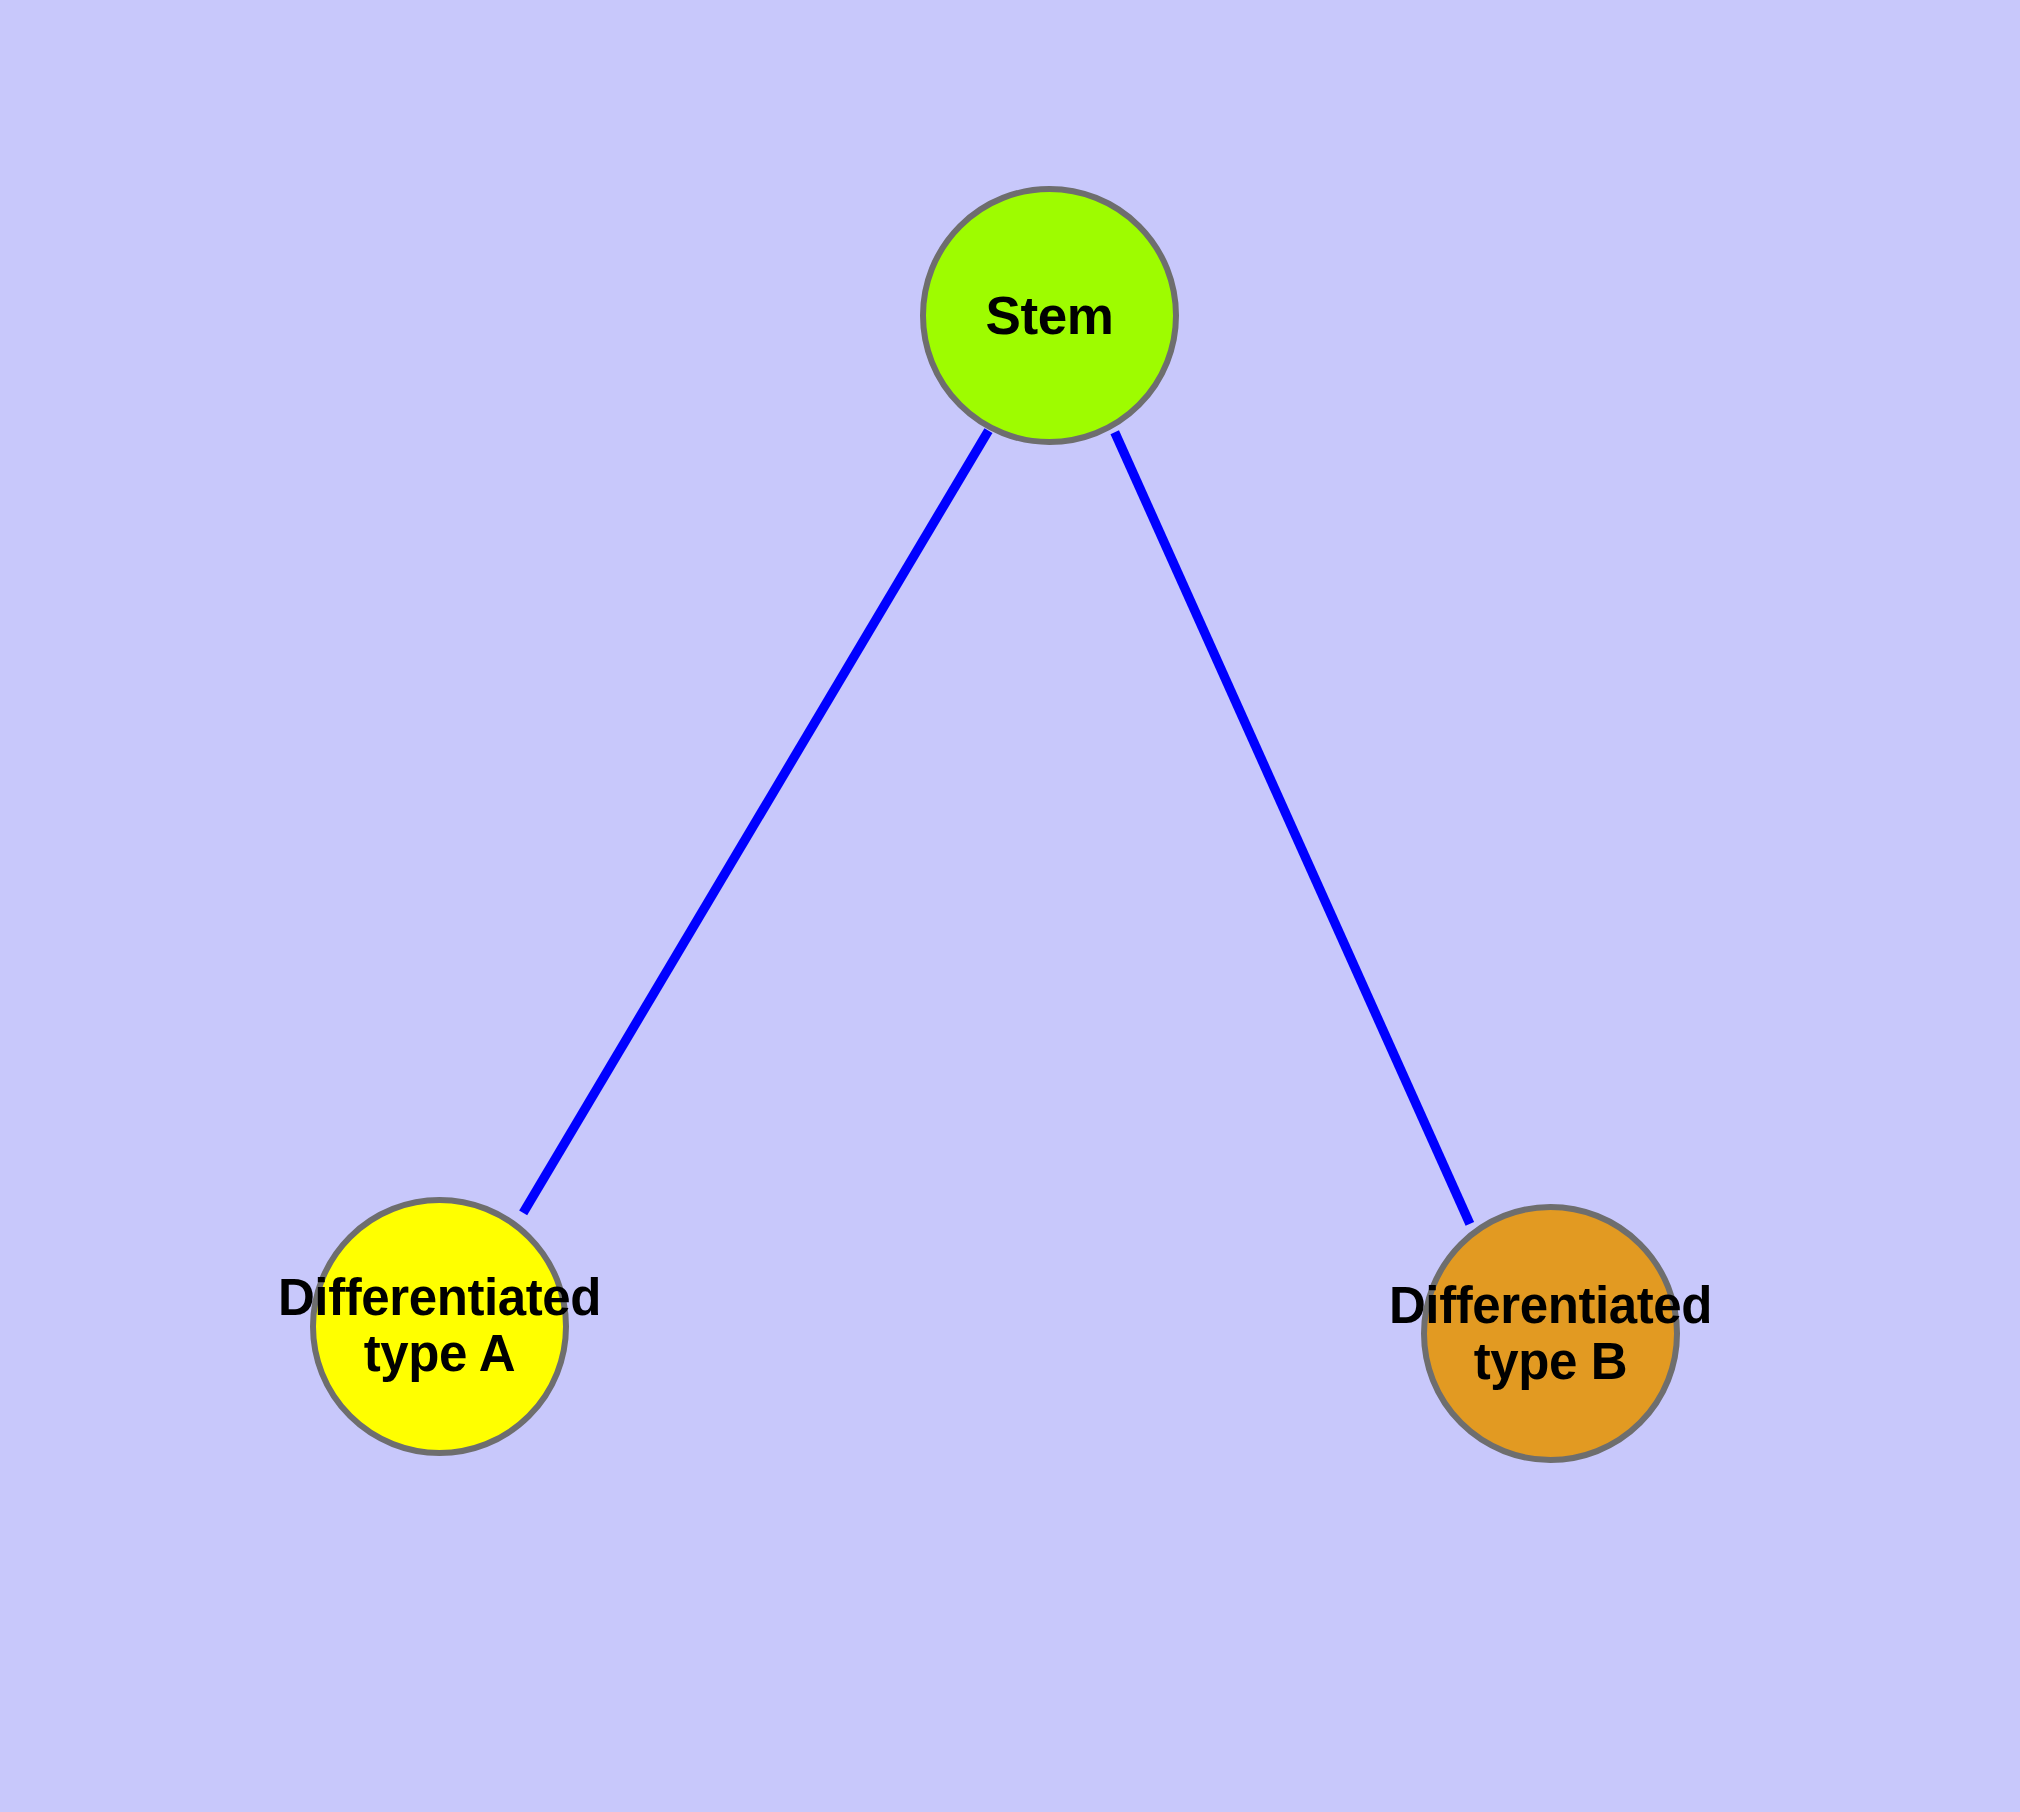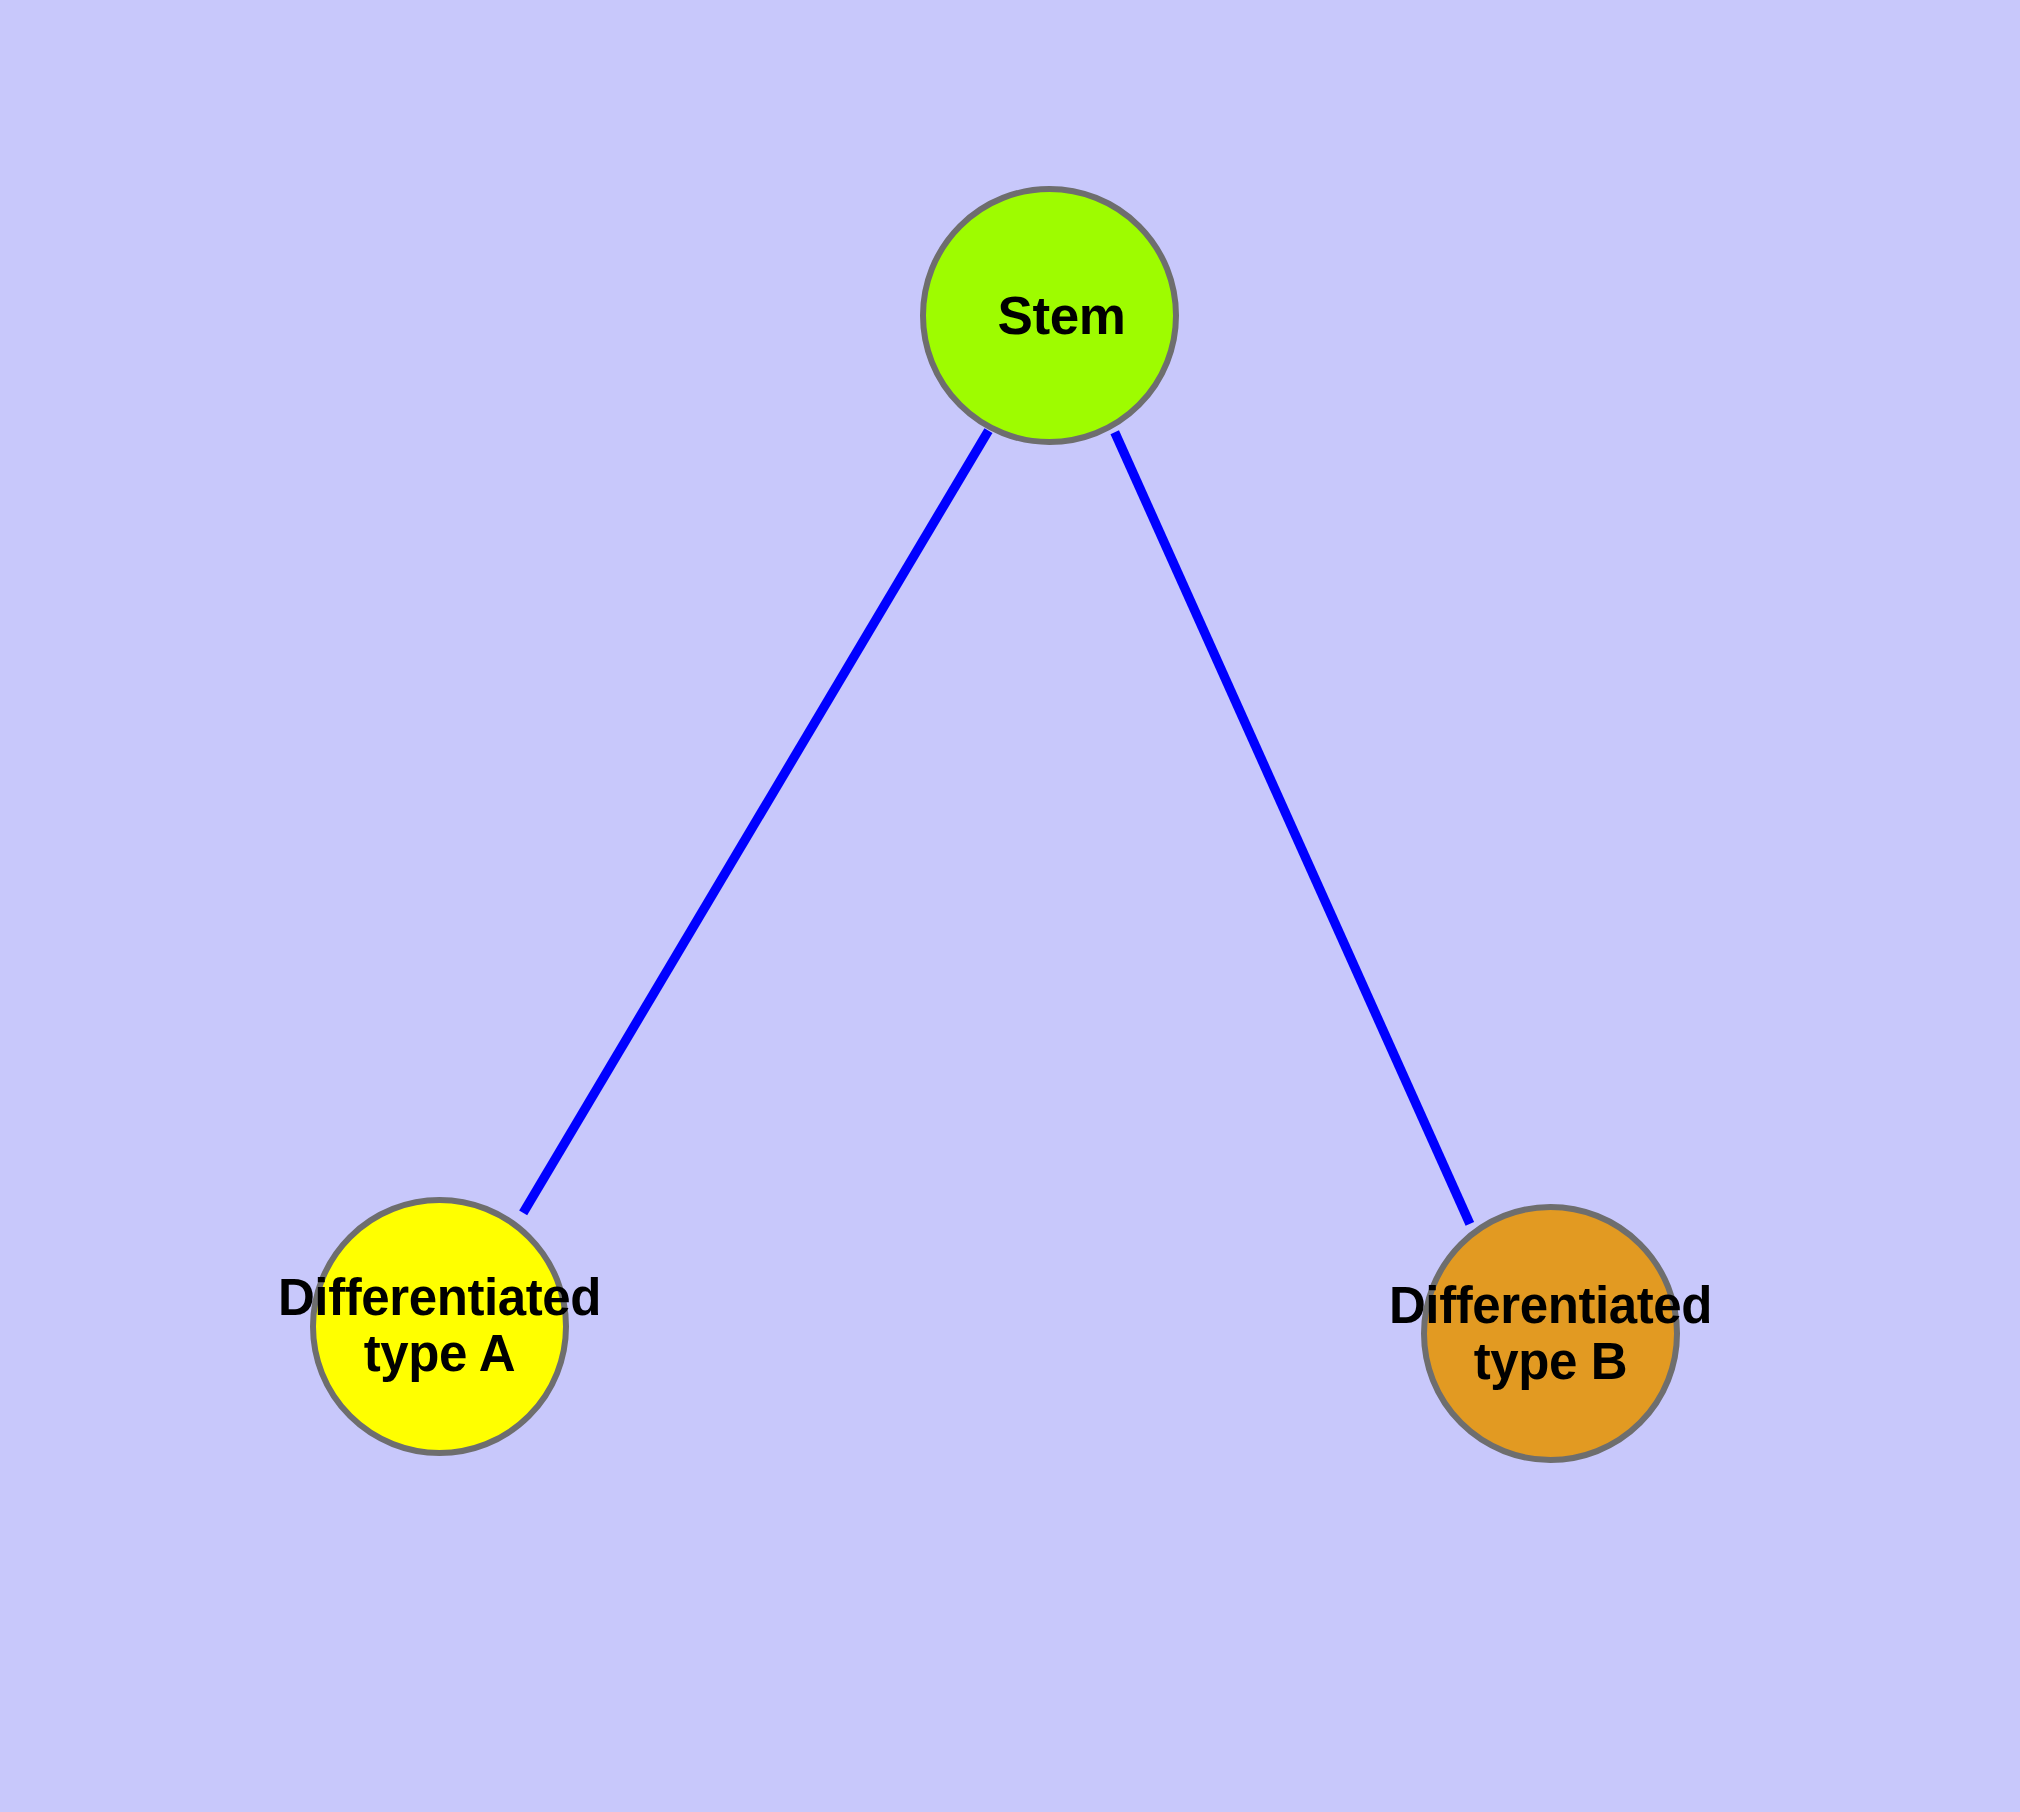--- a/index.html
+++ b/index.html
@@ -50,20 +50,20 @@
 
   <svg id="edge-layer" viewBox="0 0 2384 2138">
     <line x1="1166" y1="508" x2="617" y2="1431" stroke="#0000ff" stroke-width="11" stroke-linecap="butt"></line>
     <line x1="1315" y1="510" x2="1734" y2="1444" stroke="#0000ff" stroke-width="11" stroke-linecap="butt"></line>
   </svg>
 
   <div class="graph-node" style="left: 920px; top: 186px; width: 259px; height: 259px; background: rgb(158, 252, 0); border-color: rgb(110, 110, 110);"></div>
   <div class="graph-node" style="left: 310px; top: 1197px; width: 259px; height: 259px; background: rgb(255, 255, 0); border-color: rgb(110, 110, 110);"></div>
   <div class="graph-node" style="left: 1421px; top: 1204px; width: 259px; height: 259px; background: rgb(226, 154, 34); border-color: rgb(110, 110, 110);"></div>
 
-  <div class="node-label" style="font-size: 53px; color: rgb(0, 0, 0); width: 1017px; left: 553px; top: 287px;">Stem</div>
+  <div class="node-label" style="font-size: 53px; color: rgb(0, 0, 0); width: 1017px; left: 541px; top: 287px;">Stem</div>
   <div class="node-label" style="font-size: 51px; color: rgb(0, 0, 0); width: 1017px; left: -69px; top: 1270px;">Differentiated
 type A</div>
   <div class="node-label" style="font-size: 51px; color: rgb(0, 0, 0); width: 1017px; left: 1042px; top: 1278px;">Differentiated
 type B</div>
 
 </div>
 
 
 </body></html>

